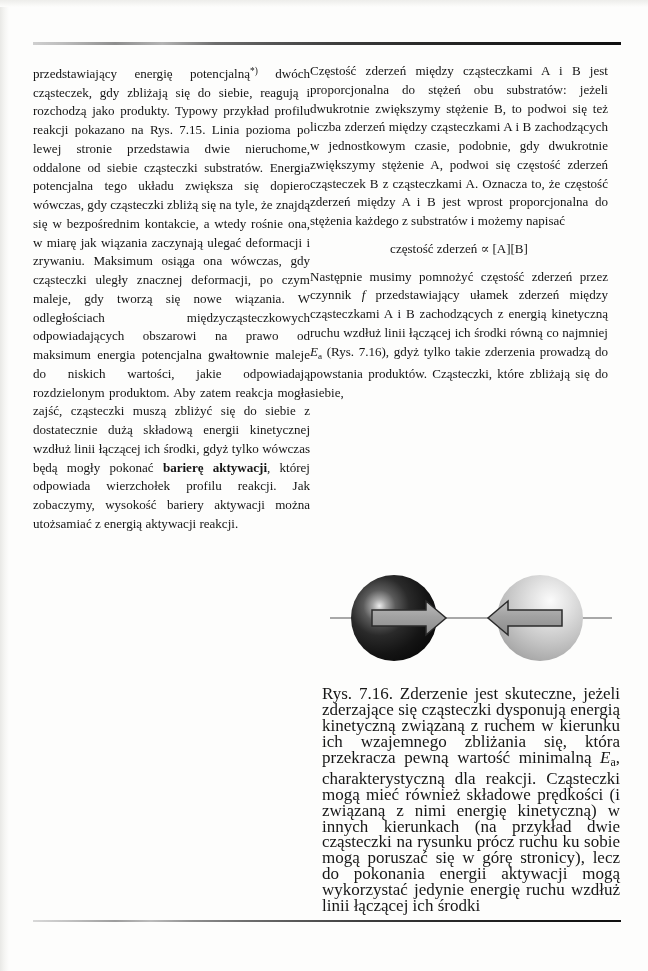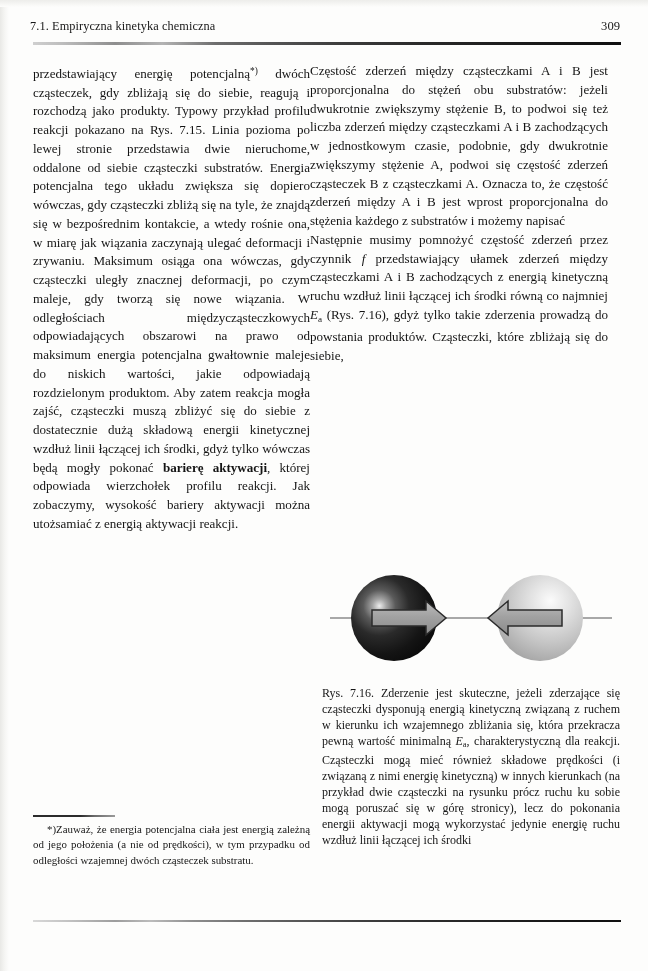--- a/index.html
+++ b/index.html
@@ -129,21 +129,21 @@
     width: 298px;
     height: 120px;
   }
   .figure svg { display: block; }
 
   .figcaption {
     position: absolute;
     left: 322px;
     top: 686px;
     width: 298px;
-    font-size: 12px;
+    font-size: 17px;
     line-height: 15.9px;
     text-align: justify;
     color: #161616;
   }
 
   
   .bottom-rule {
     position: absolute;
     left: 33px;
     top: 920px;
@@ -156,40 +156,35 @@
   }
 </style>
 </head>
 <body>
 
 <div class="page">
 
   <div class="scan-edge-left"></div>
   <div class="scan-edge-top"></div>
 
-  <div class="runhead">
-    <div class="runhead-title">7.1. Empiryczna kinetyka chemiczna</div>
-    <div class="runhead-folio">309</div>
-  </div>
   <div class="runhead-rule"></div>
 
   <div class="col col-left">
     <p>
       <span>przedstawiający energię potencjalną</span><span class="sup">*)</span><span> dwóch cząsteczek, gdy zbliżają się do siebie, reagują i rozchodzą jako produkty. Typowy przykład profilu reakcji pokazano na Rys. 7.15. Linia pozioma po lewej stronie przedstawia dwie nieruchome, oddalone od siebie cząsteczki substratów. Energia potencjalna tego układu zwiększa się dopiero wówczas, gdy cząsteczki zbliżą się na tyle, że znajdą się w bezpośrednim kontakcie, a wtedy rośnie ona, w miarę jak wiązania zaczynają ulegać deformacji i zrywaniu. Maksimum osiąga ona wówczas, gdy cząsteczki uległy znacznej deformacji, po czym maleje, gdy tworzą się nowe wiązania. W odległościach międzycząsteczkowych odpowiadających obszarowi na prawo od maksimum energia potencjalna gwałtownie maleje do niskich wartości, jakie odpowiadają rozdzielonym produktom. Aby zatem reakcja mogła zajść, cząsteczki muszą zbliżyć się do siebie z dostatecznie dużą składową energii kinetycznej wzdłuż linii łączącej ich środki, gdyż tylko wówczas będą mogły pokonać </span><b>barierę aktywacji</b><span>, której odpowiada wierzchołek profilu reakcji. Jak zobaczymy, wysokość bariery aktywacji można utożsamiać z energią aktywacji reakcji.</span>
     </p>
   </div>
 
-  <div class="footnote">
-    <div class="footnote-rule"></div>
-    <div class="footnote-text">*)Zauważ, że energia potencjalna ciała jest energią zależną od jego położenia (a nie od prędkości), w tym przypadku od odległości wzajemnej dwóch cząsteczek substratu.</div>
-  </div>
 
   <div class="col col-right">
     <p>Częstość zderzeń między cząsteczkami A i B jest proporcjonalna do stężeń obu substratów: jeżeli dwukrotnie zwiększymy stężenie B, to podwoi się też liczba zderzeń między cząsteczkami A i B zachodzących w jednostkowym czasie, podobnie, gdy dwukrotnie zwiększymy stężenie A, podwoi się częstość zderzeń cząsteczek B z cząsteczkami A. Oznacza to, że częstość zderzeń między A i B jest wprost proporcjonalna do stężenia każdego z substratów i możemy napisać</p>
 
+    <div class="formula">
+      <span>częstość zderzeń</span><span class="prop">∝</span><span>[A][B]</span>
+    </div>
 
     <p>
       <span>Następnie musimy pomnożyć częstość zderzeń przez czynnik </span><i>f</i><span> przedstawiający ułamek zderzeń między cząsteczkami A i B zachodzących z energią kinetyczną ruchu wzdłuż linii łączącej ich środki równą co najmniej </span><i>E</i><span class="sub">a</span><span> (Rys. 7.16), gdyż tylko takie zderzenia prowadzą do powstania produktów. Cząsteczki, które zbliżają się do siebie,</span>
     </p>
   </div>
 
   <div class="figure">
     <svg width="298" height="120" viewBox="0 0 298 120" xmlns="http://www.w3.org/2000/svg">
       <defs>
         <radialGradient id="darkBall" cx="33%" cy="36%" r="72%">

